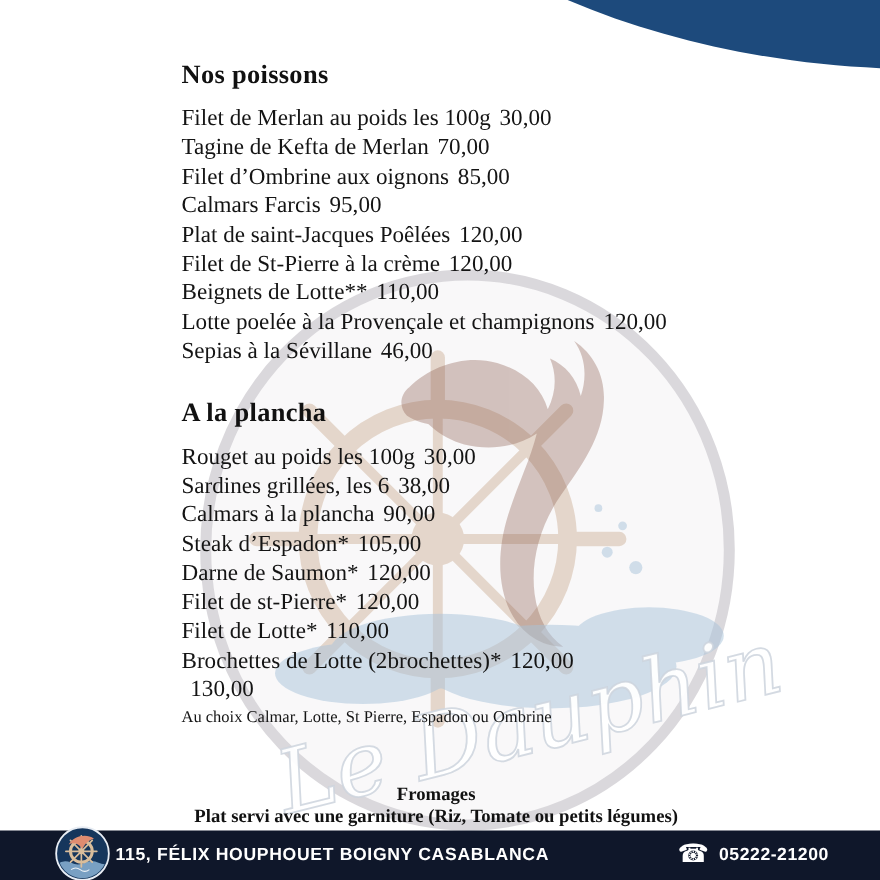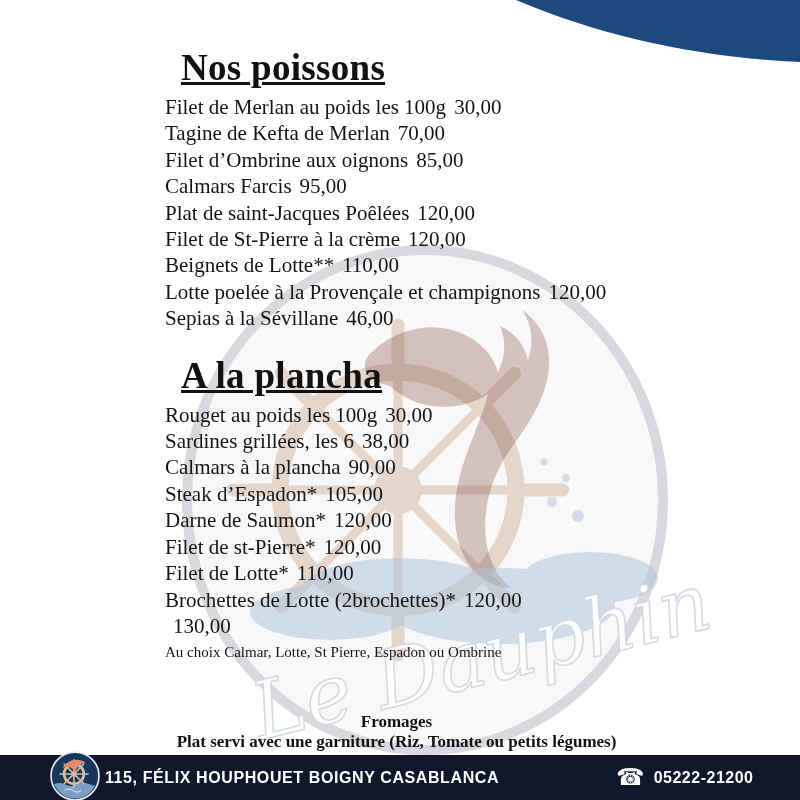--- a/index.html
+++ b/index.html
@@ -14,22 +14,22 @@
   .top-curve{position:absolute;top:0;left:0;width:800px;height:80px;z-index:2;pointer-events:none;}
   
   .watermark{position:absolute;top:0;left:0;width:800px;height:800px;z-index:0;pointer-events:none;}
   .wm-script{
     font-family:"DejaVu Serif", serif;
     font-style:italic;
   }
   
   .menu{position:absolute;left:165px;top:48px;width:463px;z-index:1;}
   .section-title{
-    font-size:37px;font-weight:bold;margin:0 0 6px 16px;line-height:40px;
-    letter-spacing:0.3px;color:#111;text-decoration:underline;
+    font-size:24px;font-weight:bold;margin:0 0 6px 0;line-height:40px;
+    letter-spacing:0.3px;color:#111;
   }
   .menu-section + .menu-section{margin-top:24px;}
   .menu-row{display:flex;justify-content:flex-start;align-items:baseline;
     font-size:21px;line-height:26.4px;}
   .item-name{white-space:nowrap;}
   .item-price{margin-left:8px;}
   .section-note{font-size:15px;line-height:26.4px;}
   
   .footnotes{
     position:absolute;left:165px;top:712px;width:463px;z-index:1;

